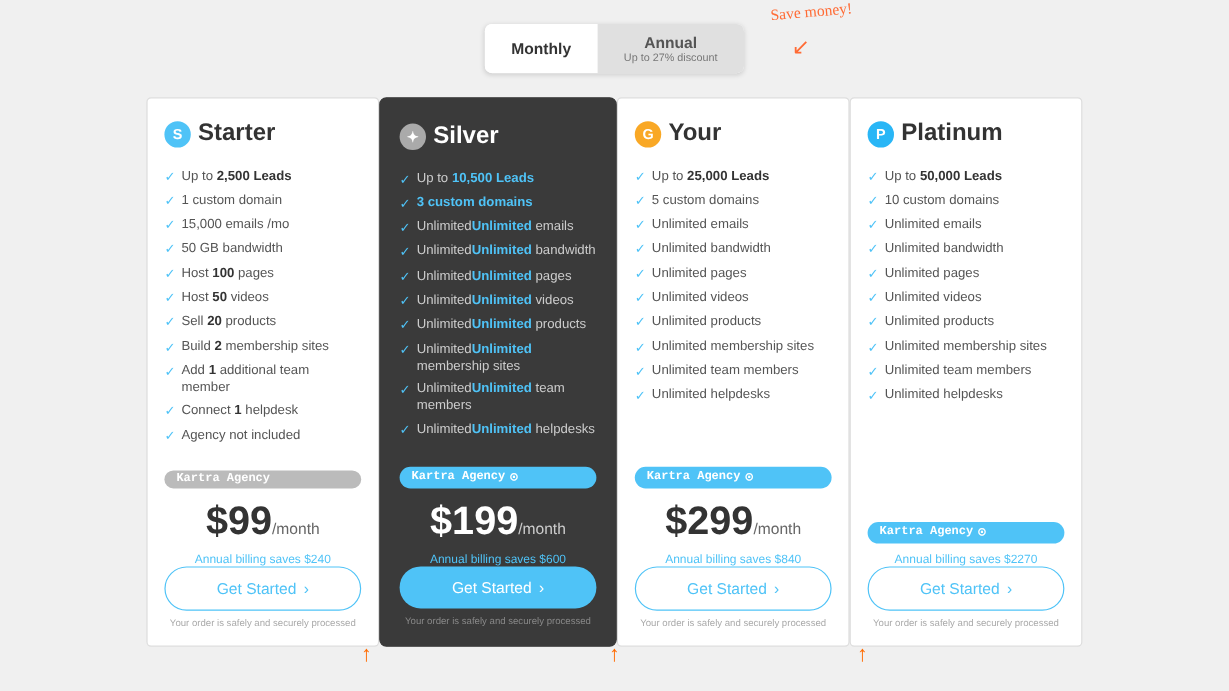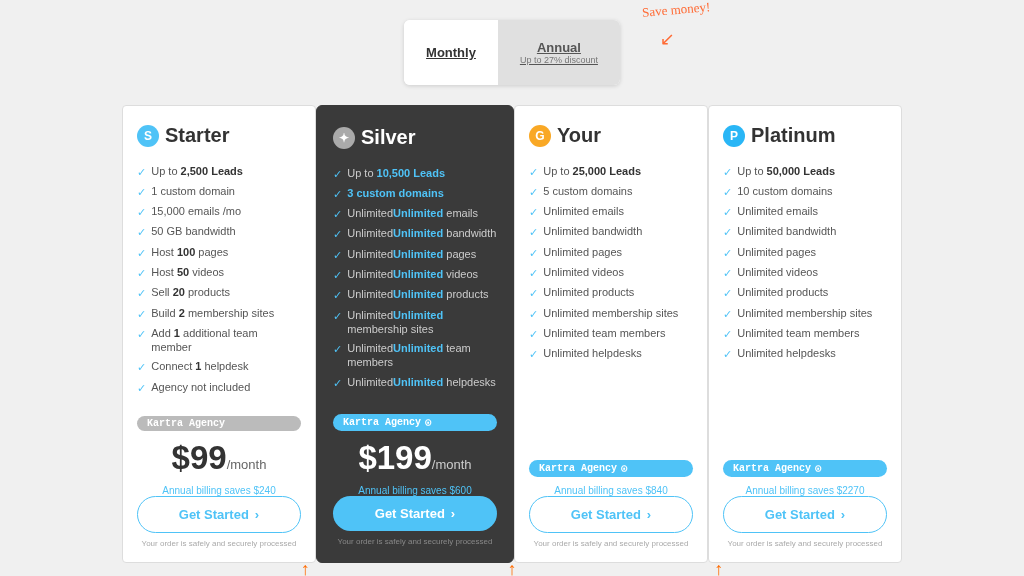--- a/index.html
+++ b/index.html
@@ -40,28 +40,27 @@
 
     .billing-toggle {
       display: flex;
       background: #fff;
       border-radius: 6px;
       overflow: hidden;
       box-shadow: 0 1px 4px rgba(0,0,0,0.15);
     }
 
     .toggle-btn {
-      padding: 20px 22px;
+      padding: 8px 22px;
       font-size: 13px;
       font-weight: 600;
       cursor: pointer;
       border: none;
       background: transparent;
       color: #555;
-      text-decoration: underline;
     }
 
     .toggle-btn.active {
       background: #fff;
       color: #333;
     }
 
     .toggle-btn.annual {
       background: #e0e0e0;
       display: flex;
@@ -216,21 +215,21 @@
       text-align: center;
     }
 
     .get-started-btn {
       width: 100%;
       padding: 10px;
       border-radius: 25px;
       border: none;
       cursor: pointer;
       font-size: 13px;
-      font-weight: 700;
+      font-weight: 400;
       display: flex;
       align-items: center;
       justify-content: center;
       gap: 6px;
     }
 
     .get-started-btn.default {
       background: #fff;
       border: 1.5px solid #4fc3f7;
       color: #4fc3f7;
@@ -433,20 +432,21 @@
         <li>
           <span class="check">✓</span>
           <span>Unlimited team members</span>
         </li>
         <li>
           <span class="check">✓</span>
           <span>Unlimited helpdesks</span>
         </li>
       </ul>
       <div class="kartra-badge">Kartra Agency <span style="font-size:11px;">⊙</span></div>
+      <div class="price-section"><span class="price-main">$299</span><span class="price-period">/month</span></div>
       <div class="annual-savings">Annual billing saves $840</div>
       <button class="get-started-btn default">Get Started <span>›</span></button>
       <div class="credit-note">Your order is safely and securely processed</div>
     </div>
     <div class="plan-card">
       <div class="plan-header">
         <div class="plan-icon platinum">P</div>
         <div class="plan-name">Platinum</div>
       </div>
       <ul class="features-list">

